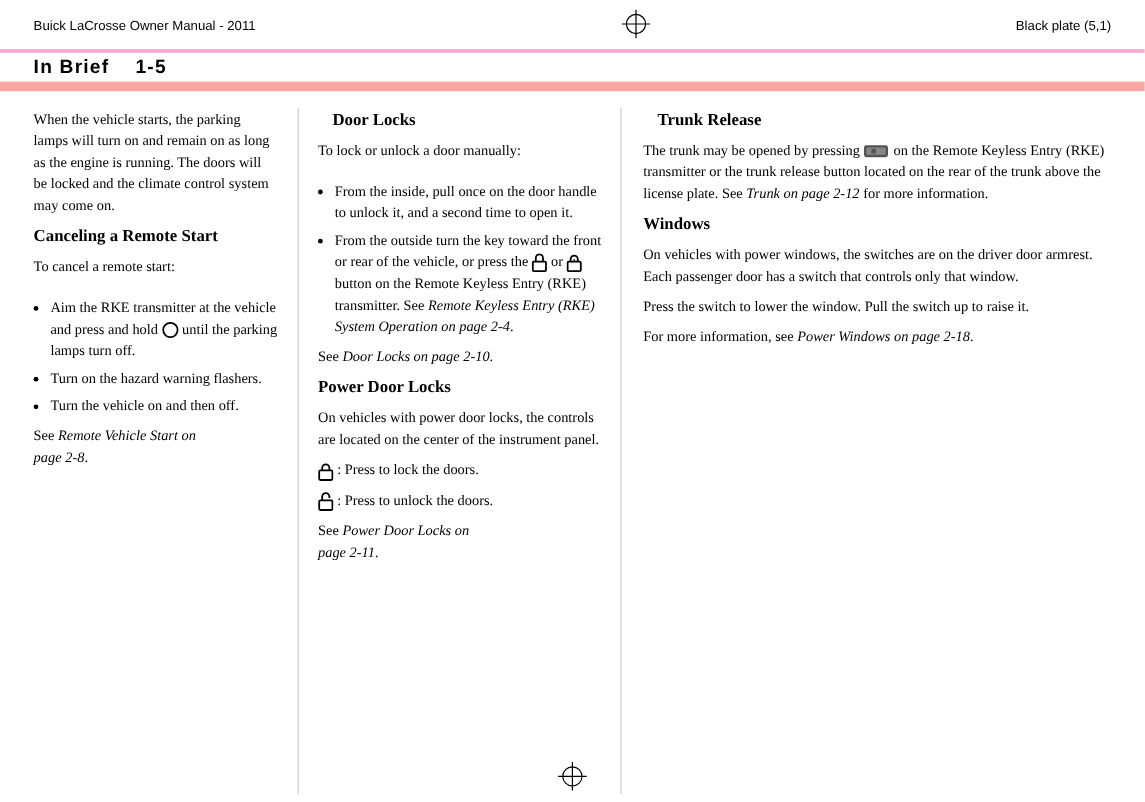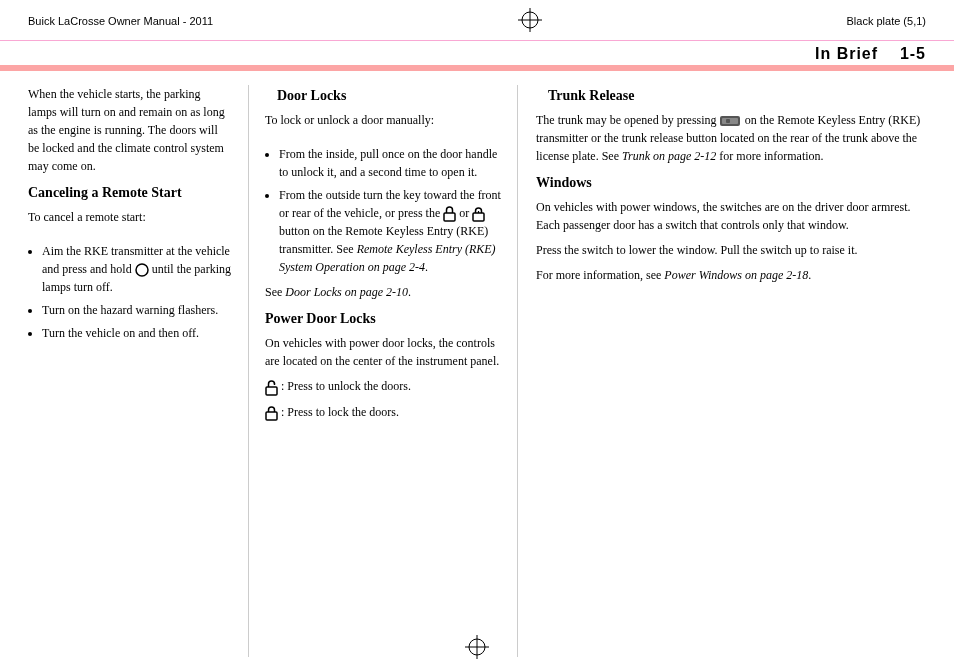--- a/index.html
+++ b/index.html
@@ -20,36 +20,36 @@
       position: relative;
       padding: 0;
     }
 
     
     .header {
       display: flex;
       justify-content: space-between;
       align-items: center;
       padding: 8px 28px 6px 28px;
-      border-bottom: 1px solid #f9a8d4;
+      border-bottom: 3px solid #f9a8d4;
       font-size: 11px;
     }
 
     .circle-crosshair {
       width: 24px;
       height: 24px;
     }
 
     
     .page-title-bar {
       display: flex;
-      justify-content: flex-end;
+      justify-content: flex-start;
       align-items: center;
       padding: 4px 28px 2px 28px;
-      border-bottom: 6px solid #fca5a5;
+      border-bottom: 8px solid #fca5a5;
     }
 
     .page-title {
       font-size: 16px;
       font-weight: bold;
       letter-spacing: 1px;
     }
 
     
     .bottom-crosshair {
@@ -156,20 +156,21 @@
       <p>When the vehicle starts, the parking lamps will turn on and remain on as long as the engine is running. The doors will be locked and the climate control system may come on.</p>
       <div class="section-heading">Canceling a Remote Start</div>
       <p>To cancel a remote start:</p>
       <ul>
         <li>Aim the RKE transmitter at the vehicle and press and hold ⁠<svg style="display:inline-block;vertical-align:middle;width:14px;height:14px;" viewBox="0 0 14 14">
               <circle cx="7" cy="7" r="6" fill="none" stroke="#000" stroke-width="1.5"></circle>
             </svg>⁠ until the parking lamps turn off.</li>
         <li>Turn on the hazard warning flashers.</li>
         <li>Turn the vehicle on and then off.</li>
       </ul>
+      <p>See <span class="italic-link">Remote Vehicle Start on<br>page 2-8</span>.</p>
     </div>
 
     <div class="col-middle">
       <div class="section-heading">Door Locks</div>
       <p>To lock or unlock a door manually:</p>
       <ul>
         <li>From the inside, pull once on the door handle to unlock it, and a second time to open it.</li>
         <li>From the outside turn the key toward the front or rear of the vehicle, or press the
           <svg style="display:inline-block;vertical-align:middle;width:13px;height:16px;" viewBox="0 0 13 16">
             <rect x="1" y="7" width="11" height="8" rx="1" fill="none" stroke="#000" stroke-width="1.5"></rect>
@@ -185,33 +186,34 @@
         </li>
       </ul>
       <p>See <span class="italic-link">Door Locks on page 2-10</span>.</p>
 
       <div class="section-heading">Power Door Locks</div>
       <p>On vehicles with power door locks, the controls are located on the center of the instrument panel.</p>
 
       <p>
         <svg style="display:inline-block;vertical-align:middle;width:13px;height:16px;" viewBox="0 0 13 16">
           <rect x="1" y="7" width="11" height="8" rx="1" fill="none" stroke="#000" stroke-width="1.5"></rect>
+          <path d="M3.5 7 V5 a3 3 0 0 1 6 0 V7" fill="none" stroke="#000" stroke-width="1.5"></path>
+        </svg>
+        :  Press to lock the doors.
+      </p>
+      <p>
+        <svg style="display:inline-block;vertical-align:middle;width:13px;height:16px;" viewBox="0 0 13 16">
+          <rect x="1" y="7" width="11" height="8" rx="1" fill="none" stroke="#000" stroke-width="1.5"></rect>
           <path d="M3.5 7 V4 a3 3 0 0 1 6 0 V4" fill="none" stroke="#000" stroke-width="1.5"></path>
           <path d="M9.5 3.5 V5" stroke="#000" stroke-width="1.5"></path>
         </svg>
         :  Press to unlock the doors.
       </p>
-      <p>
-        <svg style="display:inline-block;vertical-align:middle;width:13px;height:16px;" viewBox="0 0 13 16">
-          <rect x="1" y="7" width="11" height="8" rx="1" fill="none" stroke="#000" stroke-width="1.5"></rect>
-          <path d="M3.5 7 V5 a3 3 0 0 1 6 0 V7" fill="none" stroke="#000" stroke-width="1.5"></path>
-        </svg>
-        :  Press to lock the doors.
-      </p>
-
+
+      <p>See <span class="italic-link">Power Door Locks on<br>page 2-11</span>.</p>
     </div>
 
     <div class="col-right">
       <div class="section-heading">Trunk Release</div>
       <p>The trunk may be opened by pressing
         <svg style="display:inline-block;vertical-align:middle;width:22px;height:14px;" viewBox="0 0 22 14">
           <rect x="0" y="2" width="20" height="10" rx="2" fill="#555"></rect>
           <rect x="2" y="4" width="16" height="6" rx="1" fill="#888"></rect>
           <rect x="6" y="5" width="4" height="4" rx="1" fill="#555"></rect>
         </svg>

